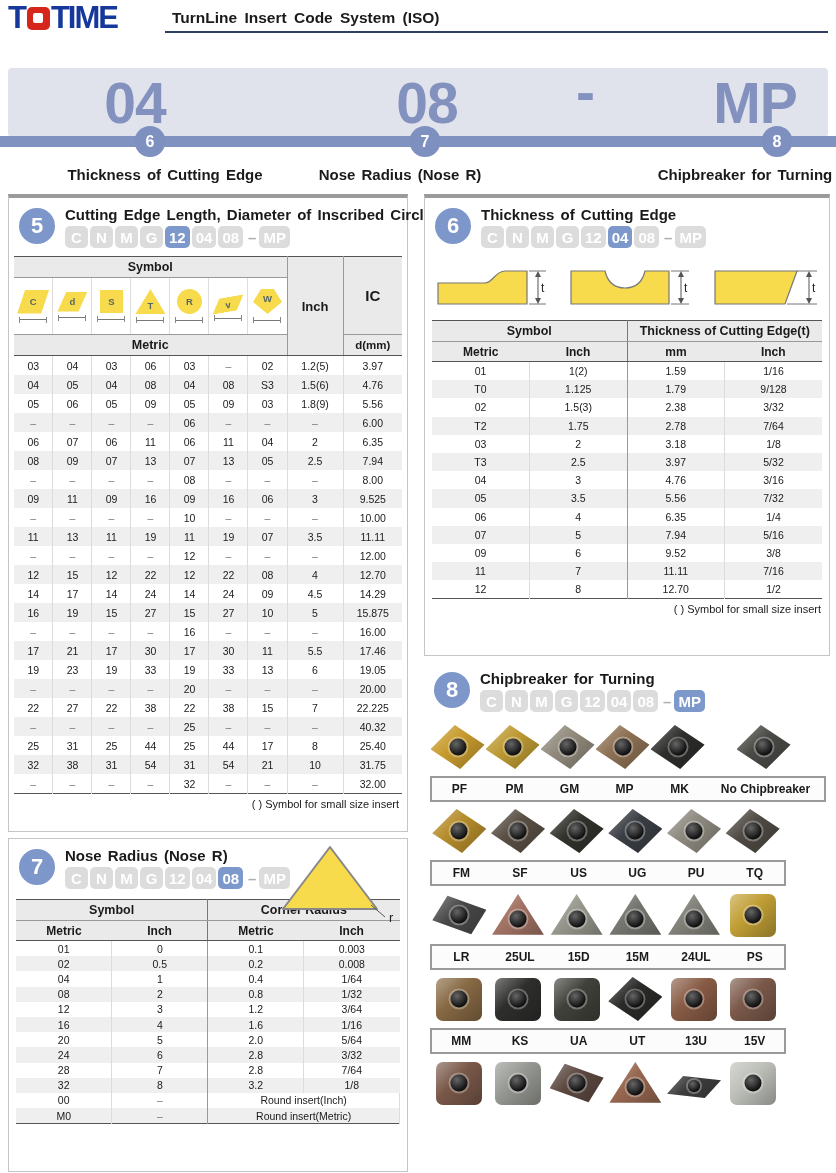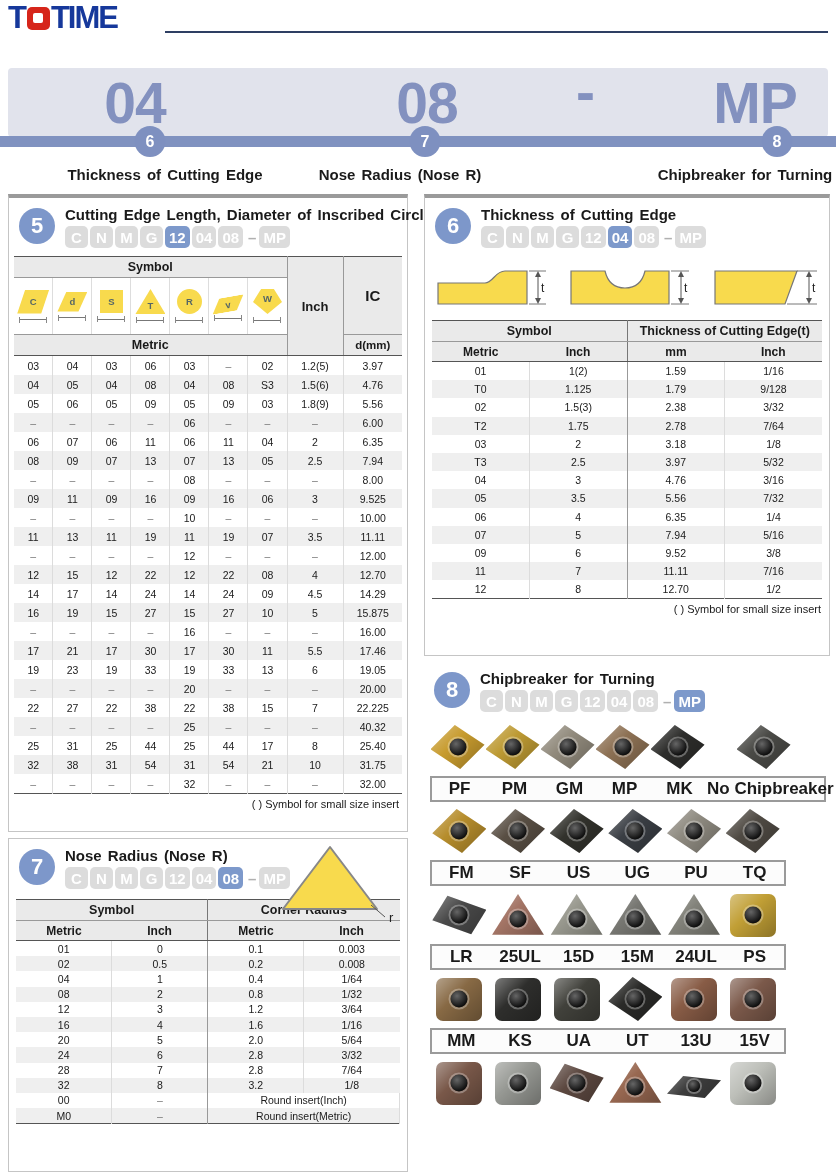--- a/index.html
+++ b/index.html
@@ -99,21 +99,21 @@
 
   .diagrams{display:flex;justify-content:space-between;align-items:center;padding:4px 8px 2px;}
   .tri-svg{position:absolute;right:4px;top:2px;}
 
   
   .ins-row{margin:0 6px;}
   .ins-grid{display:grid;align-items:end;height:56px;margin-bottom:2px;}
   .grid-a{width:392px;grid-template-columns:repeat(5,55px) 1fr;}
   .grid-b{width:352px;grid-template-columns:repeat(6,1fr);}
   .lblbar{display:grid;border:2px solid #9a9a9a;background:#fcfcfc;height:22px;align-items:center;}
-  .lblbar span{font-weight:700;font-size:17px;text-align:center;white-space:nowrap;}
+  .lblbar span{font-weight:700;font-size:12px;text-align:center;white-space:nowrap;}
   .ins-cell{display:flex;align-items:center;justify-content:center;height:54px;}
   .ins{position:relative;width:54px;height:44px;
        background:linear-gradient(135deg,rgba(255,255,255,.38),rgba(255,255,255,0) 42%,rgba(0,0,0,.28)),var(--c,#888);}
   .shape-diamond{clip-path:polygon(0% 55%,45% 0%,100% 45%,55% 100%);}
   .shape-triangle{clip-path:polygon(50% 2%,98% 95%,2% 95%);}
   .shape-square{width:46px;height:43px;border-radius:7px;}
   .shape-dshape{clip-path:polygon(0% 62%,28% 6%,100% 38%,72% 94%);}
   .shape-vshape{height:34px;margin-top:8px;clip-path:polygon(0% 70%,30% 18%,100% 30%,70% 82%);}
   .hole{position:absolute;left:50%;top:50%;transform:translate(-50%,-50%);width:17px;height:17px;
         border-radius:50%;background:radial-gradient(circle at 38% 32%,#666,#0e0e0e 72%);
@@ -126,20 +126,21 @@
 </head>
 <body>
 
 <div class="page">
 
   <div class="logo">
     <span class="lg">T</span>
     <span class="lg-o"></span>
     <span class="lg">TIME</span>
   </div>
+  <div class="hdr-title">TurnLine Insert Code System (ISO)</div>
   <div class="hdr-rule"></div>
 
   <div class="banner">
     <span class="bigcode bc-1">04</span>
     <span class="bigcode bc-2">08</span>
     <span class="bigcode bc-3">-</span>
     <span class="bigcode bc-4">MP</span>
   </div>
   <div class="bannerbar"></div>
   <div class="marker mk-1">6</div>

